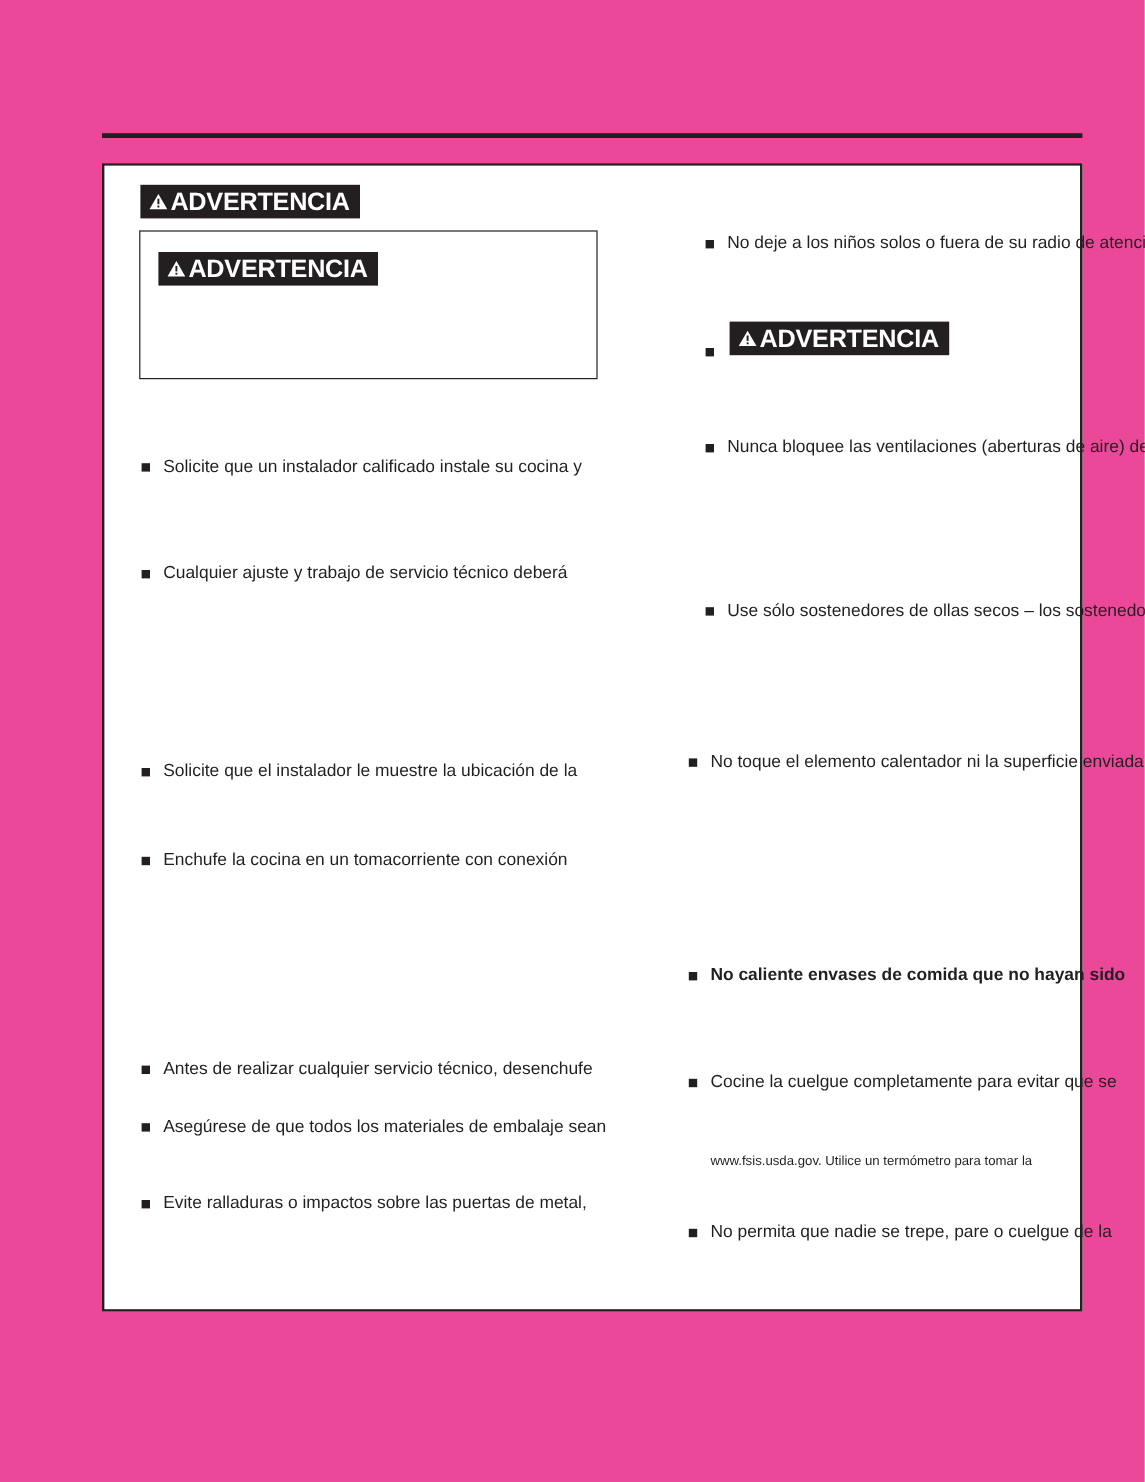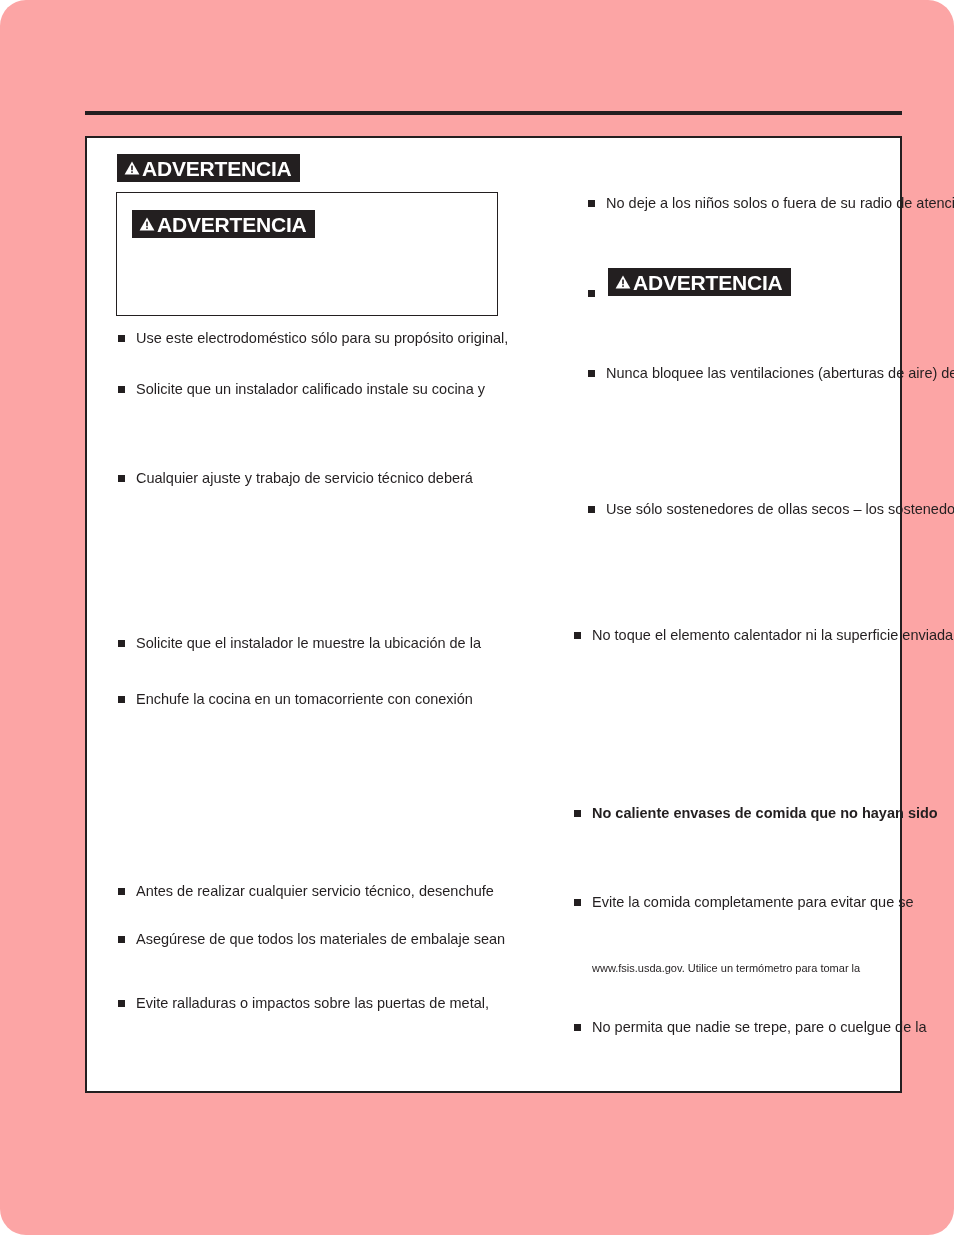--- a/index.html
+++ b/index.html
@@ -12,22 +12,21 @@
     height: 1235px;
     position: relative;
     font-family: "Liberation Sans", sans-serif;
     color: #231f20;
     overflow: hidden;
   }
 
   .page {
     position: absolute;
     inset: 0;
-    background: #fca5a5;
-    border-radius: 26px;
+    background: #ec4899;
   }
 
   
   .top-rule {
     position: absolute;
     left: 85px;
     top: 111px;
     width: 817px;
     height: 4px;
     background: #231f20;
@@ -163,42 +162,38 @@
             <svg width="16" height="14" viewBox="0 0 16 14" xmlns="http://www.w3.org/2000/svg">
               <path d="M8 0.6 L15.4 13.4 L0.6 13.4 Z" fill="#ffffff"></path>
               <rect x="7.2" y="4.6" width="1.6" height="4.6" fill="#231f20"></rect>
               <rect x="7.2" y="10.3" width="1.6" height="1.6" fill="#231f20"></rect>
             </svg>
           </span>
           <span class="label">ADVERTENCIA</span>
         </div>
       </div>
 
-      <div class="bullet-item" style="left:17px; top:191px;">
-        <span class="marker"></span>
-        <span class="text">Use este electrodoméstico sólo para su propósito original,</span>
-      </div>
 
       <div class="bullet-item" style="left:17px; top:242px;">
         <span class="marker"></span>
         <span class="text">Solicite que un instalador calificado instale su cocina y</span>
       </div>
 
       <div class="bullet-item" style="left:17px; top:299px;margin-top:32px;">
         <span class="marker"></span>
         <span class="text">Cualquier ajuste y trabajo de servicio técnico deberá</span>
       </div>
 
 
       <div class="bullet-item" style="left:17px; top:496px;">
         <span class="marker"></span>
         <span class="text">Solicite que el instalador le muestre la ubicación de la</span>
       </div>
 
-      <div class="bullet-item" style="left:17px; top:552px;">
+      <div class="bullet-item" style="left:17px; top:570px;">
         <span class="marker"></span>
         <span class="text">Enchufe la cocina en un tomacorriente con conexión</span>
       </div>
 
       <div class="bullet-item" style="left:17px; top:744px;">
         <span class="marker"></span>
         <span class="text">Antes de realizar cualquier servicio técnico, desenchufe</span>
       </div>
 
       <div class="bullet-item" style="left:17px; top:856px;">
@@ -248,21 +243,21 @@
         <span class="text">No toque el elemento calentador ni la superficie enviada</span>
       </div>
 
       <div class="bullet-item" style="left:73px; top:666px;font-weight:bold;">
         <span class="marker"></span>
         <span class="text">No caliente envases de comida que no hayan sido</span>
       </div>
 
       <div class="bullet-item" style="left:73px; top:755px;">
         <span class="marker"></span>
-        <span class="text">Evite la comida completamente para evitar que se</span>
+        <span class="text">Cocine la cuelgue completamente para evitar que se</span>
       </div>
 
       <div class="cont-text" style="left:91px; top:821px;">www.fsis.usda.gov. Utilice un termómetro para tomar la</div>
 
       <div class="bullet-item" style="left:73px; top:880px;">
         <span class="marker"></span>
         <span class="text">No permita que nadie se trepe, pare o cuelgue de la</span>
       </div>
 
     </div>

